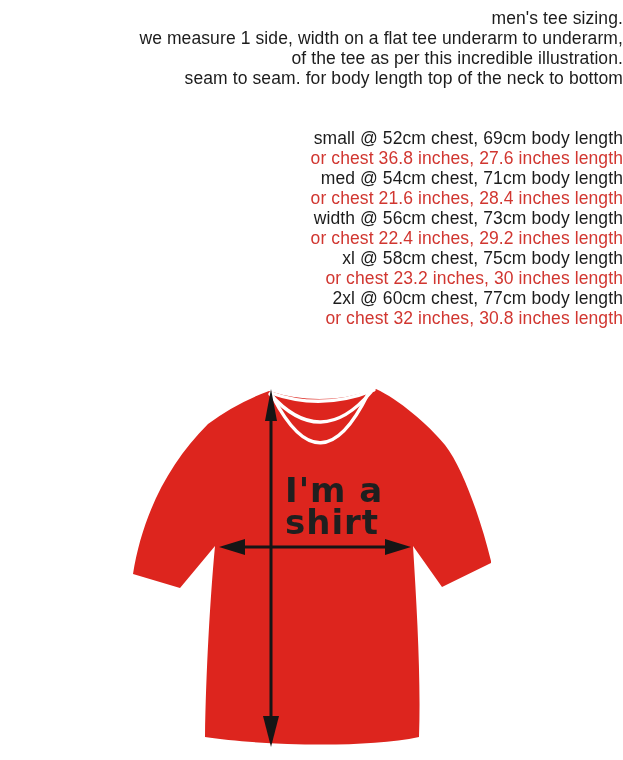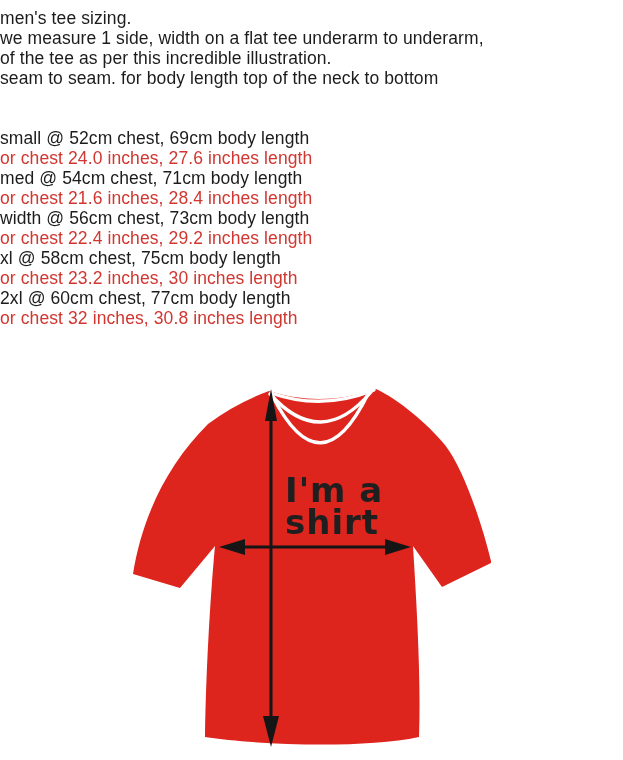--- a/index.html
+++ b/index.html
@@ -13,21 +13,21 @@
     height: 760px;
     background: var(--bg, #ffffff);
     font-family: "Liberation Sans", sans-serif;
     overflow: hidden;
   }
   .copy {
     position: absolute;
     top: 8px;
     left: 0;
     width: 623px;
-    text-align: left;
+    text-align: right;
     font-size: 17.5px;
     line-height: 20px;
     color: var(--text-black, #1c1c1c);
     letter-spacing: 0.1px;
   }
   .copy div { height: 20px; }
   .gap { height: 20px; }
   .red { color: var(--text-red, #d13630); }
   .shirt-wrap {
     position: absolute;
@@ -62,21 +62,21 @@
 <div class="page">
 
   <div class="copy">
     <div>men's tee sizing.</div>
     <div>we measure 1 side, width on a flat tee underarm to underarm,</div>
     <div>of the tee as per this incredible illustration.</div>
     <div>seam to seam. for body length top of the neck to bottom</div>
     <div class="gap"></div>
     <div class="gap"></div>
     <div>small @ 52cm chest, 69cm body length</div>
-    <div class="red">or chest 24.0 inches, 27.6 inches length</div>
+    <div class="red">or chest 36.8 inches, 27.6 inches length</div>
     <div>med @ 54cm chest, 71cm body length</div>
     <div class="red">or chest 21.6 inches, 28.4 inches length</div>
     <div>width @ 56cm chest, 73cm body length</div>
     <div class="red">or chest 22.4 inches, 29.2 inches length</div>
     <div>xl @ 58cm chest, 75cm body length</div>
     <div class="red">or chest 23.2 inches, 30 inches length</div>
     <div>2xl @ 60cm chest, 77cm body length</div>
     <div class="red">or chest 32 inches, 30.8 inches length</div>
   </div>
 

